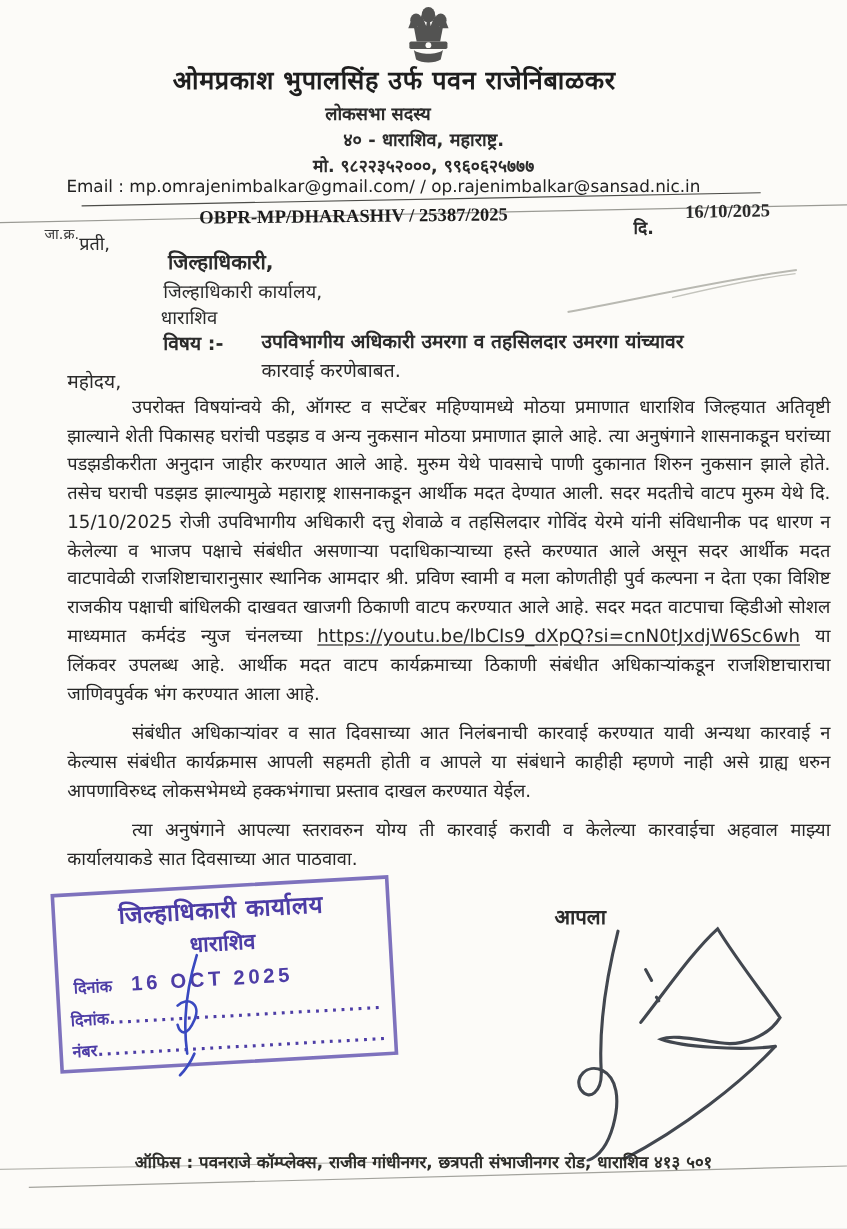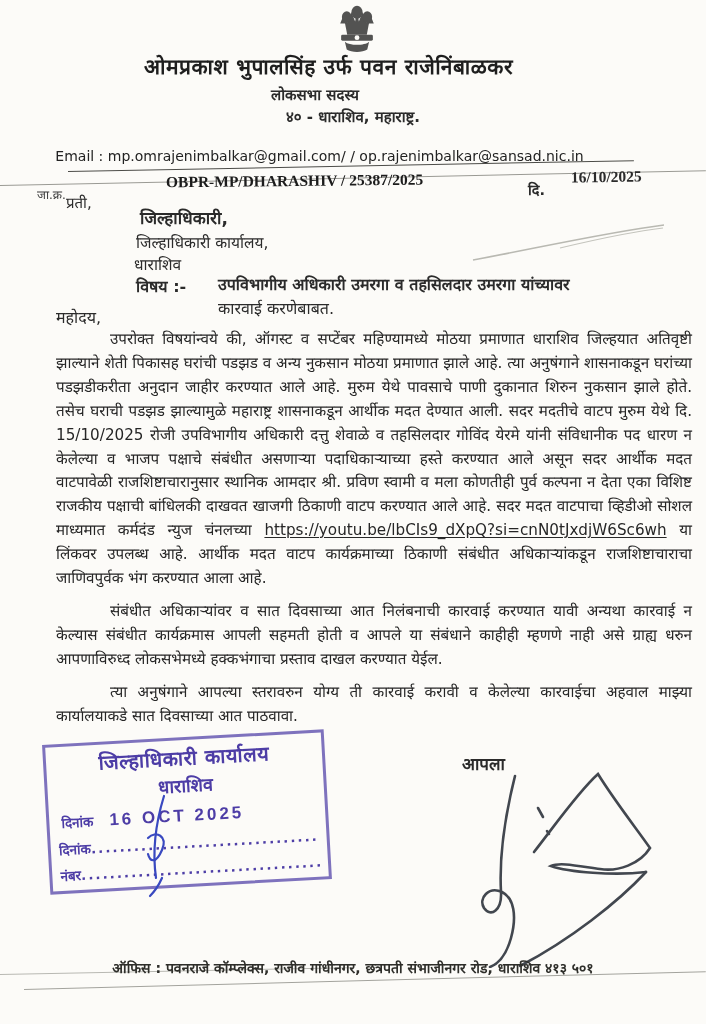--- a/index.html
+++ b/index.html
@@ -90,20 +90,21 @@
         <path d="M17,22 h26 l-2.5,13 h-21 Z"></path>
         <rect x="13" y="35" width="34" height="6.5" rx="1.5"></rect>
         <circle cx="30" cy="38.2" r="2.6" fill="#fcfbf8"></circle>
         <path d="M17,42.5 C22,47 38,47 43,42.5 L41,51 C36,54.5 24,54.5 19,51 Z"></path>
       </g>
     </svg>
   </div>
   <div class="abs lh-name">ओमप्रकाश भुपालसिंह उर्फ पवन राजेनिंबाळकर</div>
   <div class="abs lh-desig">लोकसभा सदस्य</div>
   <div class="abs lh-const">४० - धाराशिव, महाराष्ट्र.</div>
+  <div class="abs lh-phone">मो. ९८२२३५२०००, ९९६०६२५७७७</div>
   <div class="abs lh-email">Email : mp.omrajenimbalkar@gmail.com/ / op.rajenimbalkar@sansad.nic.in</div>
 
   <div class="abs rule rule-email"></div>
   <div class="abs rule rule-head"></div>
 
   <div class="abs ref-no">OBPR-MP/DHARASHIV / 25387/2025</div>
   <div class="abs date-label">दि.</div>
   <div class="abs date-value">16/10/2025</div>
 
   <div class="abs outward">जा.क्र.</div>

